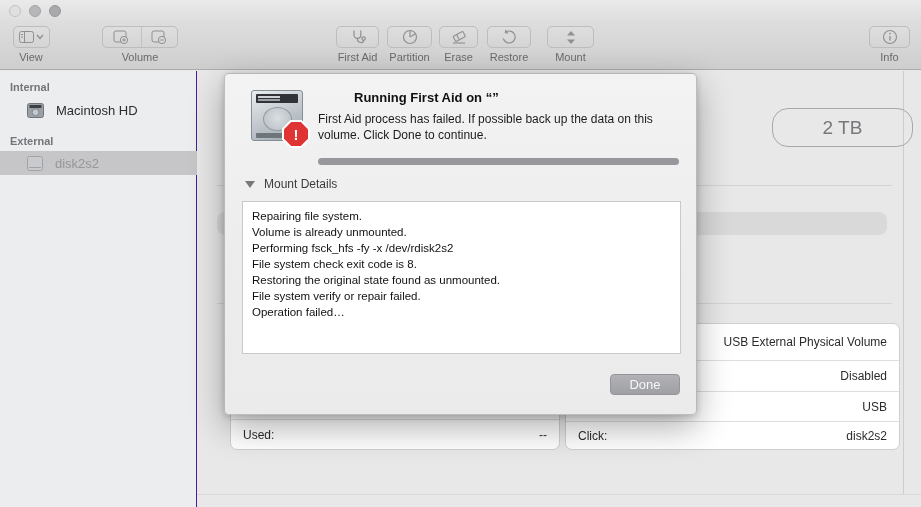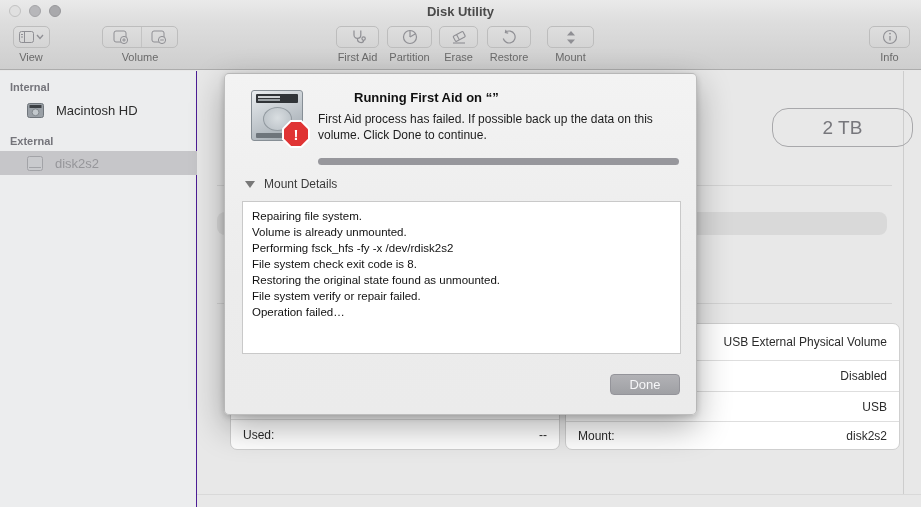--- a/index.html
+++ b/index.html
@@ -91,21 +91,20 @@
 
 <div class="app">
 
   <div class="header">
     <div class="titlebar">
       <div class="traffic">
         <span class="tl tl-close"></span>
         <span class="tl tl-min"></span>
         <span class="tl tl-zoom"></span>
       </div>
-      <div class="wtitle">Disk Utility</div>
     </div>
 
     <div class="tbtn" style="left:13px;width:37px;">
       <svg width="15" height="12" viewBox="0 0 15 12">
         <rect x="0.5" y="0.5" width="14" height="11" rx="2" fill="none" stroke="#8f8f94"></rect>
         <line x1="5.5" y1="0.5" x2="5.5" y2="11.5" stroke="#8f8f94"></line>
         <line x1="2" y1="3.5" x2="4" y2="3.5" stroke="#8f8f94"></line>
         <line x1="2" y1="6" x2="4" y2="6" stroke="#8f8f94"></line>
       </svg>
       <svg width="8" height="6" viewBox="0 0 8 6">
@@ -232,21 +231,21 @@
       </div>
       <div class="irow">
         <span></span>
         <span class="val">Disabled</span>
       </div>
       <div class="irow">
         <span></span>
         <span class="val">USB</span>
       </div>
       <div class="irow">
-        <span>Mount:</span>
+        <span>Click:</span>
         <span class="val">disk2s2</span>
       </div>
     </div>
   </div>
 
   <div class="dialog">
     <div class="dlg-icon">
       <div class="hd-body">
         <div class="hd-label"></div>
         <div class="hd-platter"></div>

